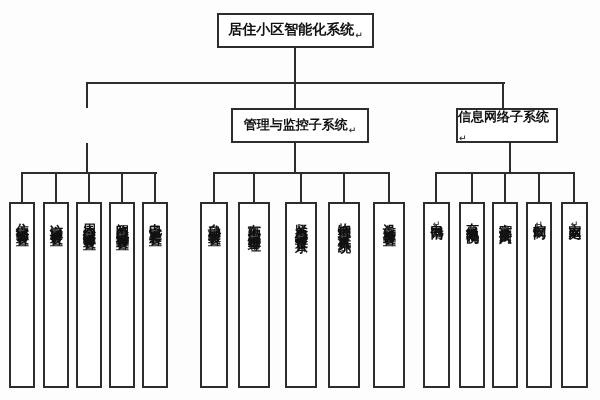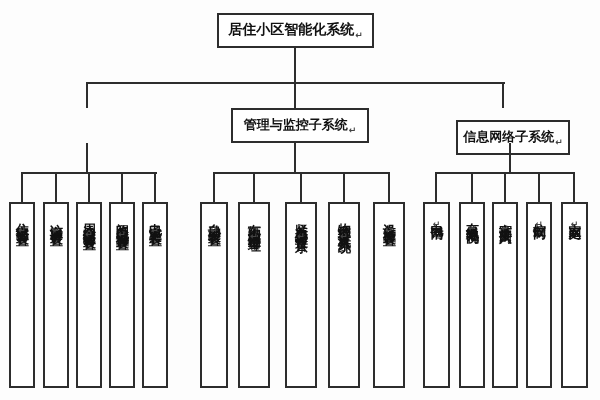--- a/index.html
+++ b/index.html
@@ -39,21 +39,21 @@
 
   <i class="vl" style="left:294px;top:48px;height:34px"></i>
   <i class="hl" style="left:86px;top:82px;width:419px"></i>
   <i class="vl" style="left:86px;top:82px;height:26px"></i>
   <i class="vl" style="left:294px;top:82px;height:26px"></i>
   <i class="vl" style="left:502px;top:82px;height:26px"></i>
 
   <div class="box branch" style="left:231px;top:108px;width:138px;height:35px">
     <span class="lbl"><span>管理与监控子系统</span><span class="ret">↵</span></span>
   </div>
-  <div class="box branch" style="left:456px;top:120px;width:114px;height:35px">
+  <div class="box branch" style="left:456px;top:108px;width:102px;height:35px">
     <span class="lbl"><span>信息网络子系统</span><span class="ret">↵</span></span>
   </div>
 
   <i class="vl" style="left:86px;top:143px;height:30px"></i>
   <i class="vl" style="left:294px;top:143px;height:30px"></i>
   <i class="vl" style="left:509px;top:143px;height:30px"></i>
   <i class="hl" style="left:21px;top:172px;width:136px"></i>
   <i class="hl" style="left:213px;top:172px;width:177px"></i>
   <i class="hl" style="left:435px;top:172px;width:140px"></i>
 

